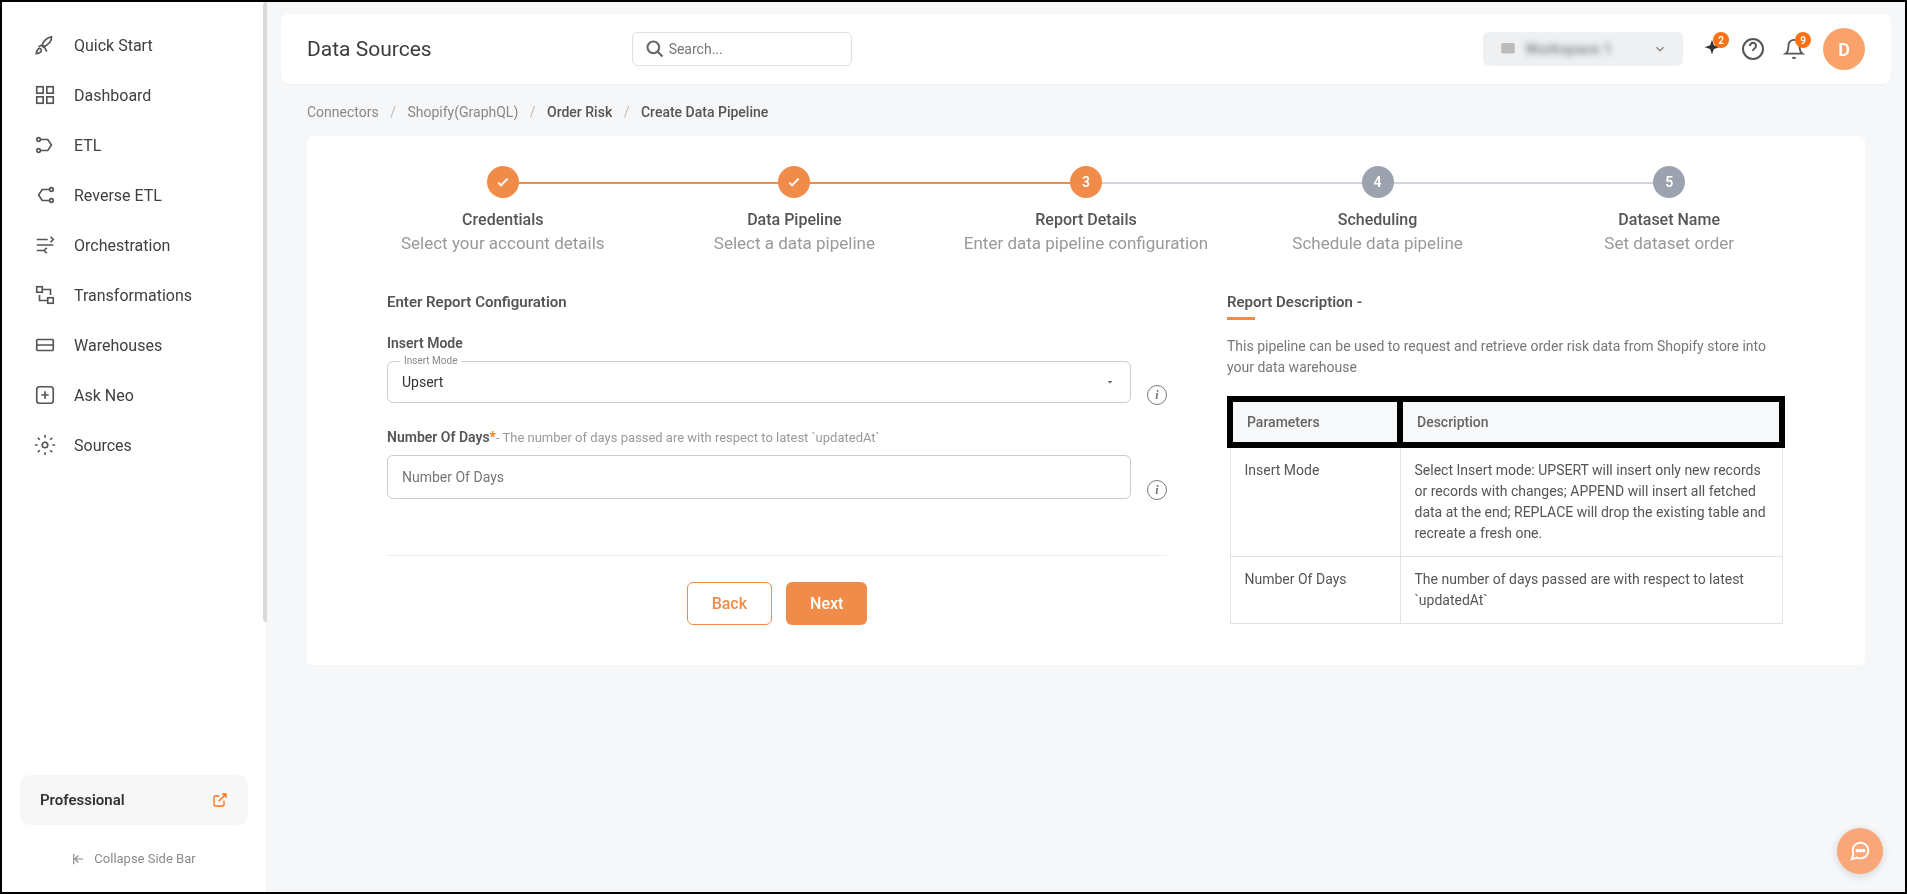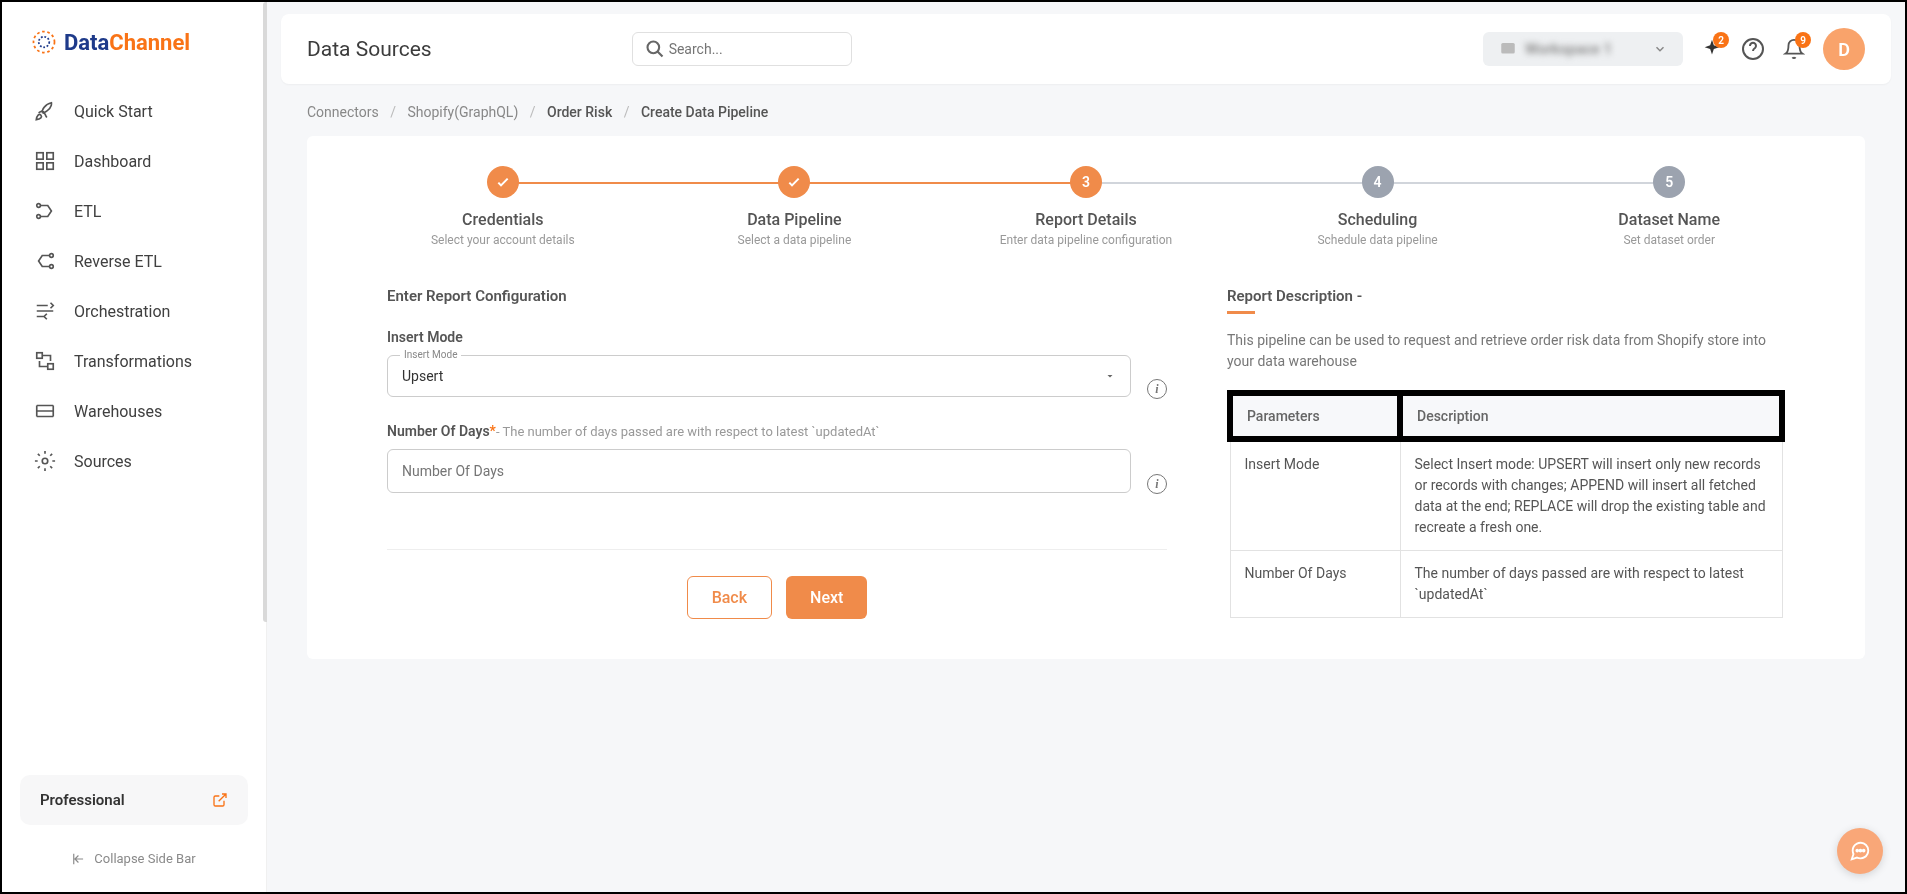--- a/index.html
+++ b/index.html
@@ -36,21 +36,21 @@
 .stepper { display:flex; align-items:flex-start; justify-content:space-between; margin-bottom:40px; }
 .step { flex:1; display:flex; flex-direction:column; align-items:center; position:relative; text-align:center; }
 .step-circle { width:32px; height:32px; border-radius:50%; display:flex; align-items:center; justify-content:center; font-size:14px; font-weight:600; color:#fff; margin-bottom:12px; position:relative; z-index:2; }
 .step.done .step-circle, .step.active .step-circle { background:#f08b4a; }
 .step.pending .step-circle { background:#9ca3af; }
 .step-line { position:absolute; top:16px; left:50%; width:100%; height:2px; z-index:1; }
 .step:last-child .step-line { display:none; }
 .step-line.orange { background:linear-gradient(to right,#f08b4a,#f08b4a); }
 .step-line.gray { background:#d1d5db; }
 .step-title { font-size:16px; color:#555; font-weight:500; margin-bottom:4px; }
-.step-sub { font-size:12px; color:#999; }
+.step-sub { font-size:17px; color:#999; }
 .form-area { display:flex; gap:60px; padding:0 30px; }
 .form-left { flex:1; max-width:820px; }
 .section-title { font-size:15px; font-weight:600; color:#555; margin-bottom:24px; }
 .field-label { font-size:14px; font-weight:600; color:#555; margin-bottom:10px; display:block; }
 .field-label .req { color:#f97316; }
 .field-hint { font-weight:400; color:#999; font-size:13px; }
 .select-wrap { position:relative; border:1px solid #ccc; border-radius:6px; margin-bottom:26px; }
 .select-float { position:absolute; top:-7px; left:12px; background:#fff; padding:0 4px; font-size:10px; color:#888; }
 .select-inner { display:flex; align-items:center; padding:12px 14px; }
 .select-val { flex:1; font-size:14px; color:#333; }
@@ -73,29 +73,20 @@
 .param-table td:first-child { white-space:nowrap; width:170px; }
 .chat-fab { position:absolute; bottom:18px; right:22px; width:46px; height:46px; border-radius:50%; background:#f9a778; display:flex; align-items:center; justify-content:center; color:#fff; cursor:pointer; box-shadow:0 2px 8px rgba(0,0,0,0.15); }
 .scroll-track { position:absolute; top:0; left:261px; width:7px; height:620px; background:#d9d9d9; border-radius:3px; }
 svg { display:block; }
 </style>
 </head>
 <body>
 
 <div class="app">
   <aside class="sidebar">
-    <div class="logo">
-      <span class="logo-icon">
-        <svg viewBox="0 0 32 32">
-            <circle cx="16" cy="16" r="12" fill="none" stroke="#f97316" stroke-width="2" stroke-dasharray="3 3"></circle>
-            <circle cx="16" cy="16" r="6" fill="none" stroke="#1e3a8a" stroke-width="2" stroke-dasharray="2 2"></circle>
-          </svg>
-      </span>
-      <span class="logo-text"><span class="data">Data</span><span class="channel">Channel</span></span>
-    </div>
     <nav class="nav">
       <div class="nav-item">
         <span class="nav-icon">
             <svg width="22" height="22" viewBox="0 0 24 24" fill="none" stroke="currentColor" stroke-width="1.8">
               <path d="M4.5 16.5c-1.5 1.5-2 5-2 5s3.5-.5 5-2c.8-.8.8-2 .1-2.9-.8-.8-2.3-.9-3.1-.1zM12 15l-3-3c.5-1.5 1.2-3 2.2-4.2C14 4 19 3 19 3s1 5-4.8 8.8c-1.2 1-2.7 1.7-4.2 2.2z"></path>
               <path d="M9 12c-2 .5-4 2-4 2M12 15c.5 2 2 4 2 4"></path>
             </svg>
           </span>
         <span>Quick Start</span>
       </div>
@@ -148,20 +139,29 @@
           </span>
         <span>Transformations</span>
       </div>
       <div class="nav-item">
         <span class="nav-icon">
             <svg width="22" height="22" viewBox="0 0 24 24" fill="none" stroke="currentColor" stroke-width="1.8">
               <path d="M3 6h18M3 12h18M3 18h18M3 6v12M21 6v12"></path>
             </svg>
           </span>
         <span>Warehouses</span>
+      </div>
+      <div class="nav-item">
+        <span class="nav-icon">
+            <svg width="22" height="22" viewBox="0 0 24 24" fill="none" stroke="currentColor" stroke-width="1.8">
+              <rect x="3" y="3" width="18" height="18" rx="3"></rect>
+              <path d="M12 8v8M8 12h8"></path>
+            </svg>
+          </span>
+        <span>Ask Neo</span>
       </div>
       <div class="nav-item">
         <span class="nav-icon">
             <svg width="22" height="22" viewBox="0 0 24 24" fill="none" stroke="currentColor" stroke-width="1.8">
               <circle cx="12" cy="12" r="3"></circle>
               <path d="M12 1v3m0 16v3M4.2 4.2l2.1 2.1m11.4 11.4l2.1 2.1M1 12h3m16 0h3M4.2 19.8l2.1-2.1m11.4-11.4l2.1-2.1"></path>
             </svg>
           </span>
         <span>Sources</span>
       </div>

